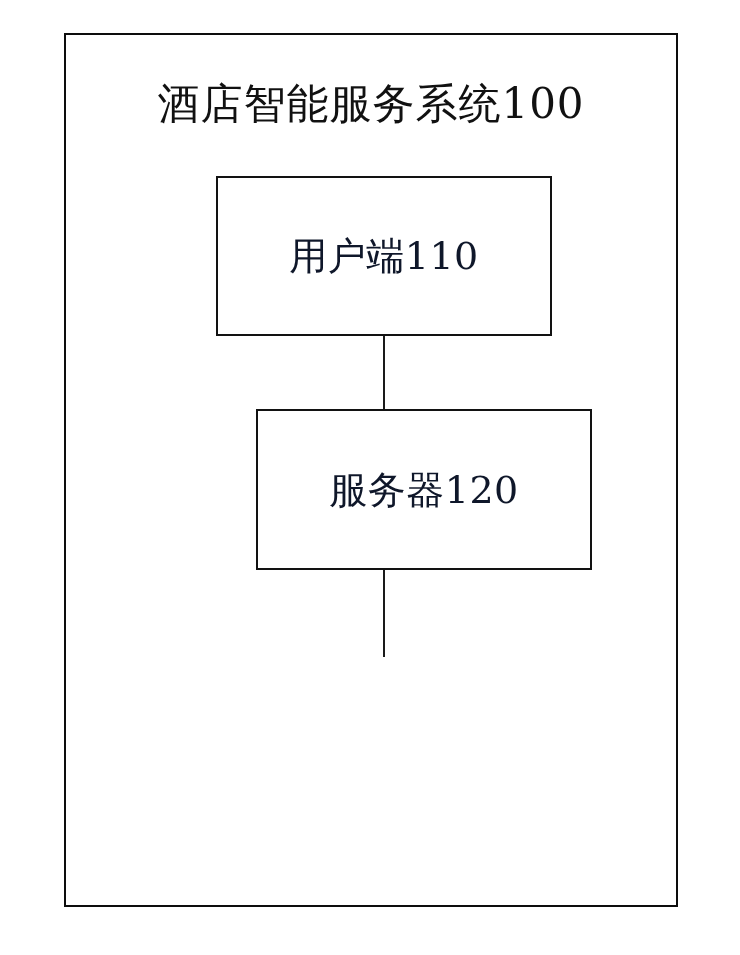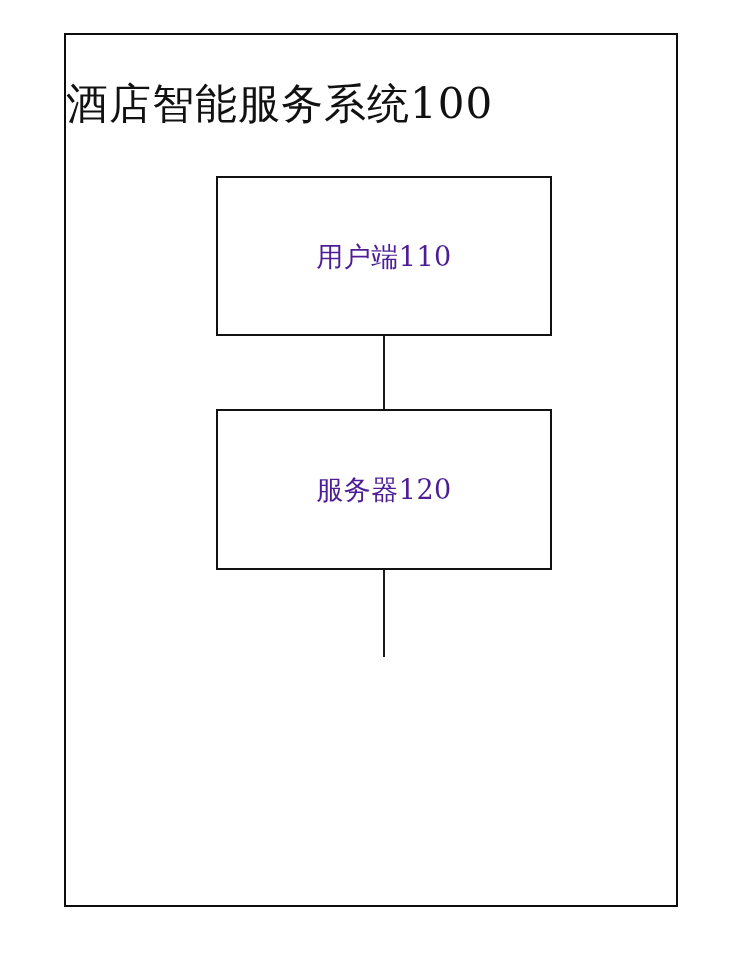--- a/index.html
+++ b/index.html
@@ -27,47 +27,47 @@
     border: 2px solid #0d0d0d;
     background: #ffffff;
     box-sizing: border-box;
   }
   
   .system-title {
     position: absolute;
     left: 0;
     right: 0;
     top: 48px;
-    text-align: left;
+    text-align: center;
     font-size: 42px;
     line-height: 1;
     letter-spacing: 1px;
     color: #111111;
     white-space: nowrap;
   }
   
   .comp-box {
     position: absolute;
     left: 150px;            
     width: 336px;
     border: 2px solid #121212;
     background: #ffffff;
     box-sizing: border-box;
     display: flex;
     align-items: center;
     justify-content: center;
   }
   .comp-box-1 { top: 141px; height: 160px; }   
-  .comp-box-2 { top: 374px; height: 161px; }   
+  .comp-box-2 { top: 374px; height: 161px; margin-left: 40px; }   
   .comp-box-3 { top: 622px; height: 153px; }   
 
   .comp-label {
-    font-size: 27px;
+    font-size: 38px;
     line-height: 1;
-    color: #4c1d95;
+    color: #0f172a;
     letter-spacing: 0.5px;
     white-space: nowrap;
   }
   
   .connector {
     position: absolute;
     left: 317px;            
     width: 2px;
     background: #1a1a1a;
   }

